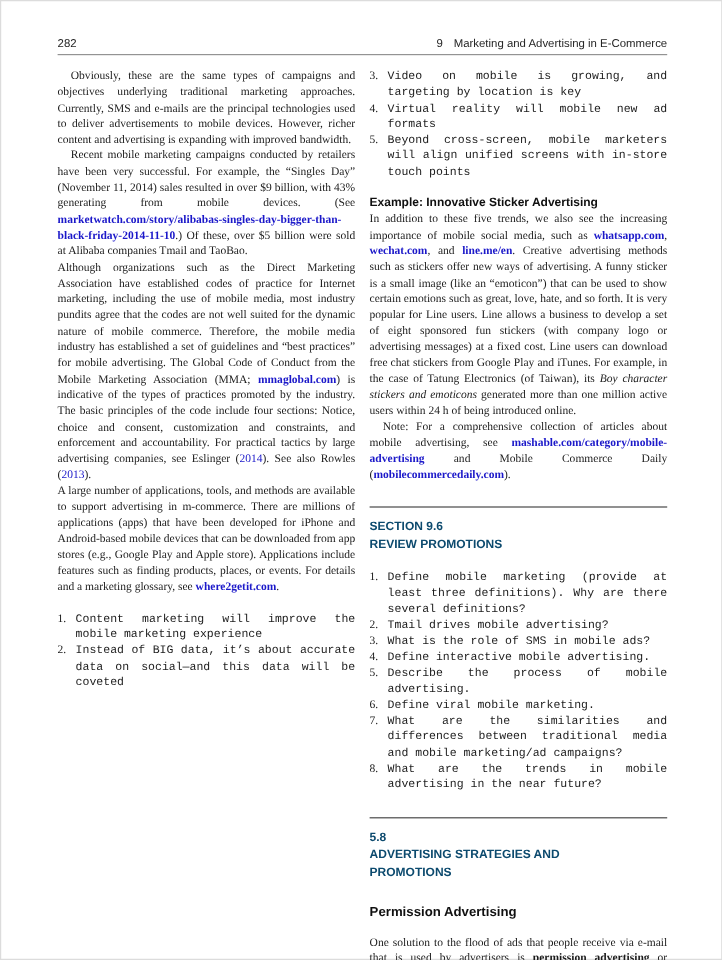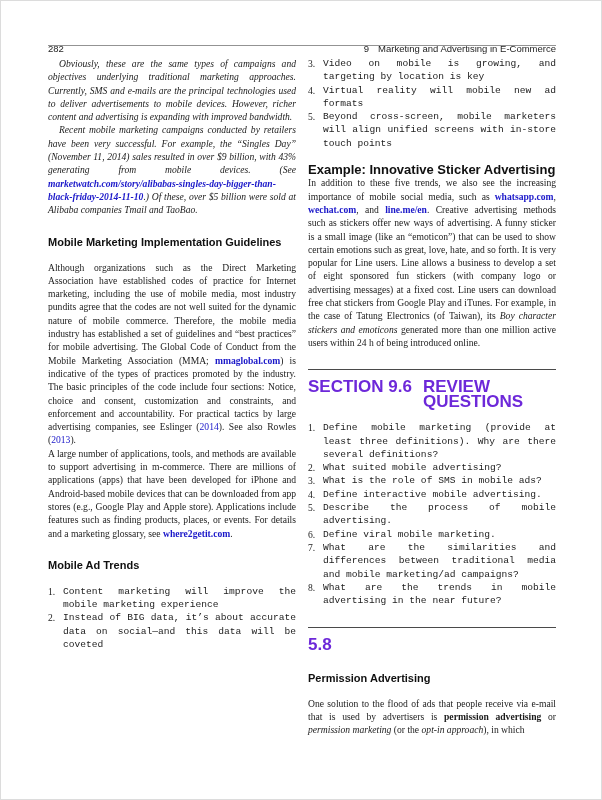--- a/index.html
+++ b/index.html
@@ -16,61 +16,62 @@
     box-shadow:inset 0 0 0 1px #dcdcdc;
     font-family:"Liberation Serif",serif;
     color:var(--text);
     overflow:hidden;
   }
   
   .page-header{
     position:absolute;top:31px;left:48px;width:508px;
     display:flex;justify-content:space-between;align-items:baseline;
     font-family:"Liberation Sans",sans-serif;
-    font-size:9.5px;color:#242424;margin-top:12px;
+    font-size:9.5px;color:#242424;
   }
   .running-head{display:flex;gap:9px;}
   .header-rule{
     position:absolute;top:45px;left:48px;width:508px;height:1px;
     background:var(--ruleGray);
   }
   
   .col{
     position:absolute;top:57px;width:248px;
     font-size:9.6px;line-height:13.3px;
     text-align:justify;
   }
   .col-left{left:48px;}
   .col-right{left:308px;}
   p.para{margin:0;}
-  p.indent{text-indent:11px;font-style:italic;}
+  p.indent{text-indent:11px;}
   
   .h-sub{
     font-family:"Liberation Sans",sans-serif;
     font-weight:bold;font-size:11px;line-height:13px;
     color:#101010;text-align:left;
     margin:19px 0 12px 0;
   }
   .h-example{
     font-family:"Liberation Sans",sans-serif;
-    font-weight:bold;font-size:13px;line-height:13.3px;
+    font-weight:bold;font-size:10px;line-height:13.3px;
     color:#101010;text-align:left;
     margin:13px 0 0 0;
   }
   
   .section-divider{
     border:none;height:1px;background:var(--ruleDark);
     margin:20px 0 0 0;
   }
   .h-section{
     font-family:"Liberation Sans",sans-serif;
-    font-weight:bold;font-size:17px;line-height:14.5px;
-    color:#6d28d9;text-align:left;
+    font-weight:bold;font-size:10px;line-height:14.5px;
+    color:#0c4a6e;text-align:left;
     margin:10px 0 12px 0;
     display:flex;
+    flex-direction:column;
   }
   .h-section .sec-label{margin-right:11px;white-space:nowrap;}
   .h-section .sec-num{width:42px;flex:none;}
   .h-section .sec-title{max-width:172px;}
   
   .olist{margin:13px 0 0 0;}
   .olist.cont{margin-top:0;}
   .li{display:flex;}
   .li-num{width:15px;flex:none;text-align:left;}
   .li-text{flex:1;text-align:justify;font-family:Liberation Mono, monospace;}
@@ -92,26 +93,24 @@
       <span>9</span>
       <span>Marketing and Advertising in E-Commerce</span>
     </span>
   </div>
   <div class="header-rule"></div>
 
   <div class="col col-left">
     <p class="para indent"><span class="run-n">Obviously, these are the same types of campaigns and objectives underlying traditional marketing approaches. Currently, SMS and e-mails are the principal technologies used to deliver advertisements to mobile devices. However, richer content and advertising is expanding with improved bandwidth.</span></p>
     <p class="para indent"><span class="run-n">Recent mobile marketing campaigns conducted by retailers have been very successful. For example, the “Singles Day” (November 11, 2014) sales resulted in over $9 billion, with 43% generating from mobile devices. (See </span><a class="run-l">marketwatch.com/story/alibabas-singles-day-bigger-than-black-friday-2014-11-10</a><span class="run-n">.) Of these, over $5 billion were sold at Alibaba companies Tmail and TaoBao.</span></p>
 
-    <div class="h-sub">Mobile Marketing Implementation Guidelines</div>
     <p class="para"><span class="run-n">Although organizations such as the Direct Marketing Association have established codes of practice for Internet marketing, including the use of mobile media, most industry pundits agree that the codes are not well suited for the dynamic nature of mobile commerce. Therefore, the mobile media industry has established a set of guidelines and “best practices” for mobile advertising. The Global Code of Conduct from the Mobile Marketing Association (MMA; </span><a class="run-l">mmaglobal.com</a><span class="run-n">) is indicative of the types of practices promoted by the industry. The basic principles of the code include four sections: Notice, choice and consent, customization and constraints, and enforcement and accountability. For practical tactics by large advertising companies, see Eslinger (</span><a class="run-lp">2014</a><span class="run-n">). See also Rowles (</span><a class="run-lp">2013</a><span class="run-n">).</span></p>
 
     <p class="para"><span class="run-n">A large number of applications, tools, and methods are available to support advertising in m-commerce. There are millions of applications (apps) that have been developed for iPhone and Android-based mobile devices that can be downloaded from app stores (e.g., Google Play and Apple store). Applications include features such as finding products, places, or events. For details and a marketing glossary, see </span><a class="run-l">where2getit.com</a><span class="run-n">.</span></p>
 
-    <div class="h-sub">Mobile Ad Trends</div>
 
     <div class="olist">
       <div class="li">
         <span class="li-num">1.</span>
         <span class="li-text"><span class="run-n">Content marketing will improve the mobile marketing experience</span></span>
       </div>
       <div class="li">
         <span class="li-num">2.</span>
         <span class="li-text"><span class="run-n">Instead of BIG data, it’s about accurate data on social—and this data will be coveted</span></span>
       </div>
@@ -129,35 +128,36 @@
         <span class="li-text"><span class="run-n">Virtual reality will mobile new ad formats</span></span>
       </div>
       <div class="li">
         <span class="li-num">5.</span>
         <span class="li-text"><span class="run-n">Beyond cross-screen, mobile marketers will align unified screens with in-store touch points</span></span>
       </div>
     </div>
 
     <div class="h-example">Example: Innovative Sticker Advertising</div>
     <p class="para"><span class="run-n">In addition to these five trends, we also see the increasing importance of mobile social media, such as </span><a class="run-l">whatsapp.com</a><span class="run-n">, </span><a class="run-l">wechat.com</a><span class="run-n">, and </span><a class="run-l">line.me/en</a><span class="run-n">. Creative advertising methods such as stickers offer new ways of advertising. A funny sticker is a small image (like an “emoticon”) that can be used to show certain emotions such as great, love, hate, and so forth. It is very popular for Line users. Line allows a business to develop a set of eight sponsored fun stickers (with company logo or advertising messages) at a fixed cost. Line users can download free chat stickers from Google Play and iTunes. For example, in the case of Tatung Electronics (of Taiwan), its </span><span class="run-i">Boy character stickers and emoticons</span><span class="run-n"> generated more than one million active users within 24 h of being introduced online.</span></p>
+    <p class="para indent"><span class="run-n">Note: For a comprehensive collection of articles about mobile advertising, see </span><a class="run-l">mashable.com/category/mobile-advertising</a><span class="run-n"> and Mobile Commerce Daily (</span><a class="run-l">mobilecommercedaily.com</a><span class="run-n">).</span></p>
 
     <hr class="section-divider">
     <div class="h-section">
       <span class="sec-label">SECTION 9.6</span>
-      <span class="sec-title-inline">REVIEW QUESTIONS</span>
+      <span class="sec-title-inline">REVIEW PROMOTIONS</span>
     </div>
 
     <div class="olist cont">
       <div class="li">
         <span class="li-num">1.</span>
         <span class="li-text"><span class="run-n">Define mobile marketing (provide at least three definitions). Why are there several definitions?</span></span>
       </div>
       <div class="li">
         <span class="li-num">2.</span>
-        <span class="li-text"><span class="run-n">What suited mobile advertising?</span></span>
+        <span class="li-text"><span class="run-n">Tmail drives mobile advertising?</span></span>
       </div>
       <div class="li">
         <span class="li-num">3.</span>
         <span class="li-text"><span class="run-n">What is the role of SMS in mobile ads?</span></span>
       </div>
       <div class="li">
         <span class="li-num">4.</span>
         <span class="li-text"><span class="run-n">Define interactive mobile advertising.</span></span>
       </div>
       <div class="li">
@@ -174,20 +174,21 @@
       </div>
       <div class="li">
         <span class="li-num">8.</span>
         <span class="li-text"><span class="run-n">What are the trends in mobile advertising in the near future?</span></span>
       </div>
     </div>
 
     <hr class="section-divider">
     <div class="h-section">
       <span class="sec-num">5.8</span>
+      <span class="sec-title">ADVERTISING STRATEGIES AND PROMOTIONS</span>
     </div>
 
 
     <div class="h-sub">Permission Advertising</div>
     <p class="para"><span class="run-n">One solution to the flood of ads that people receive via e-mail that is used by advertisers is </span><span class="run-b">permission advertising</span><span class="run-n"> or </span><span class="run-i">permission marketing</span><span class="run-n"> (or the </span><span class="run-i">opt-in approach</span><span class="run-n">), in which</span></p>
   </div>
 
 </div>
 
 </body></html>

